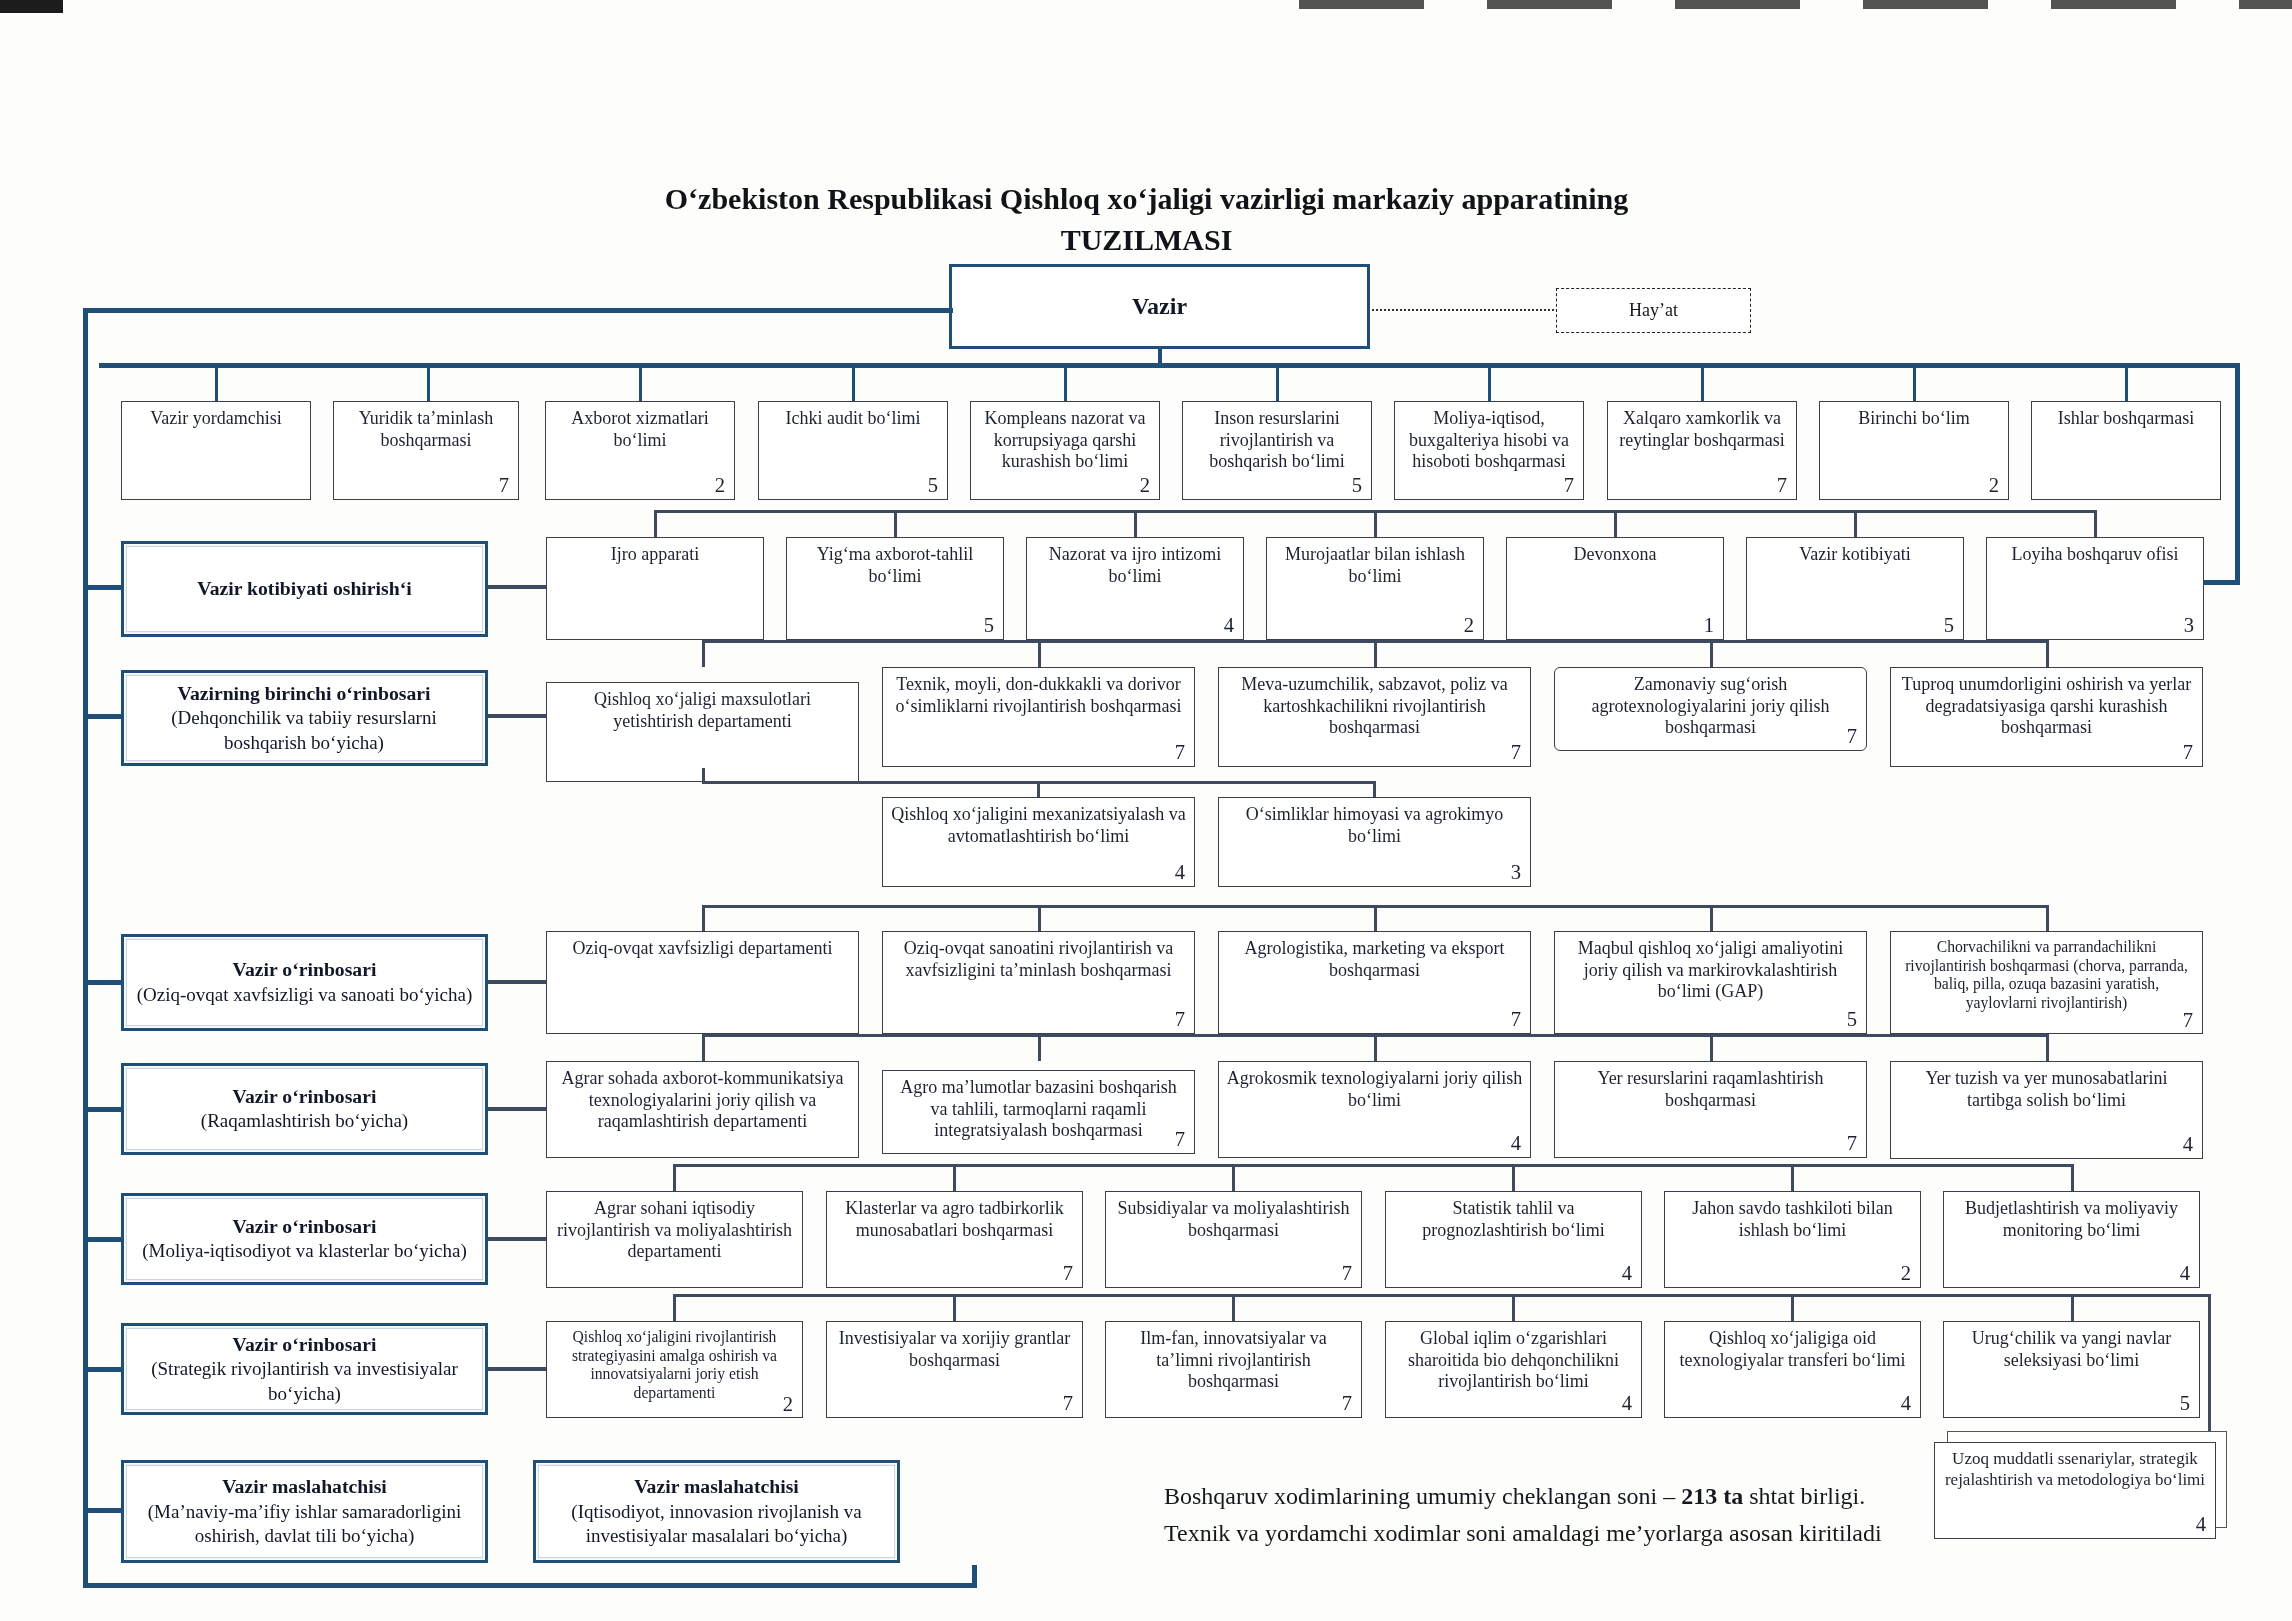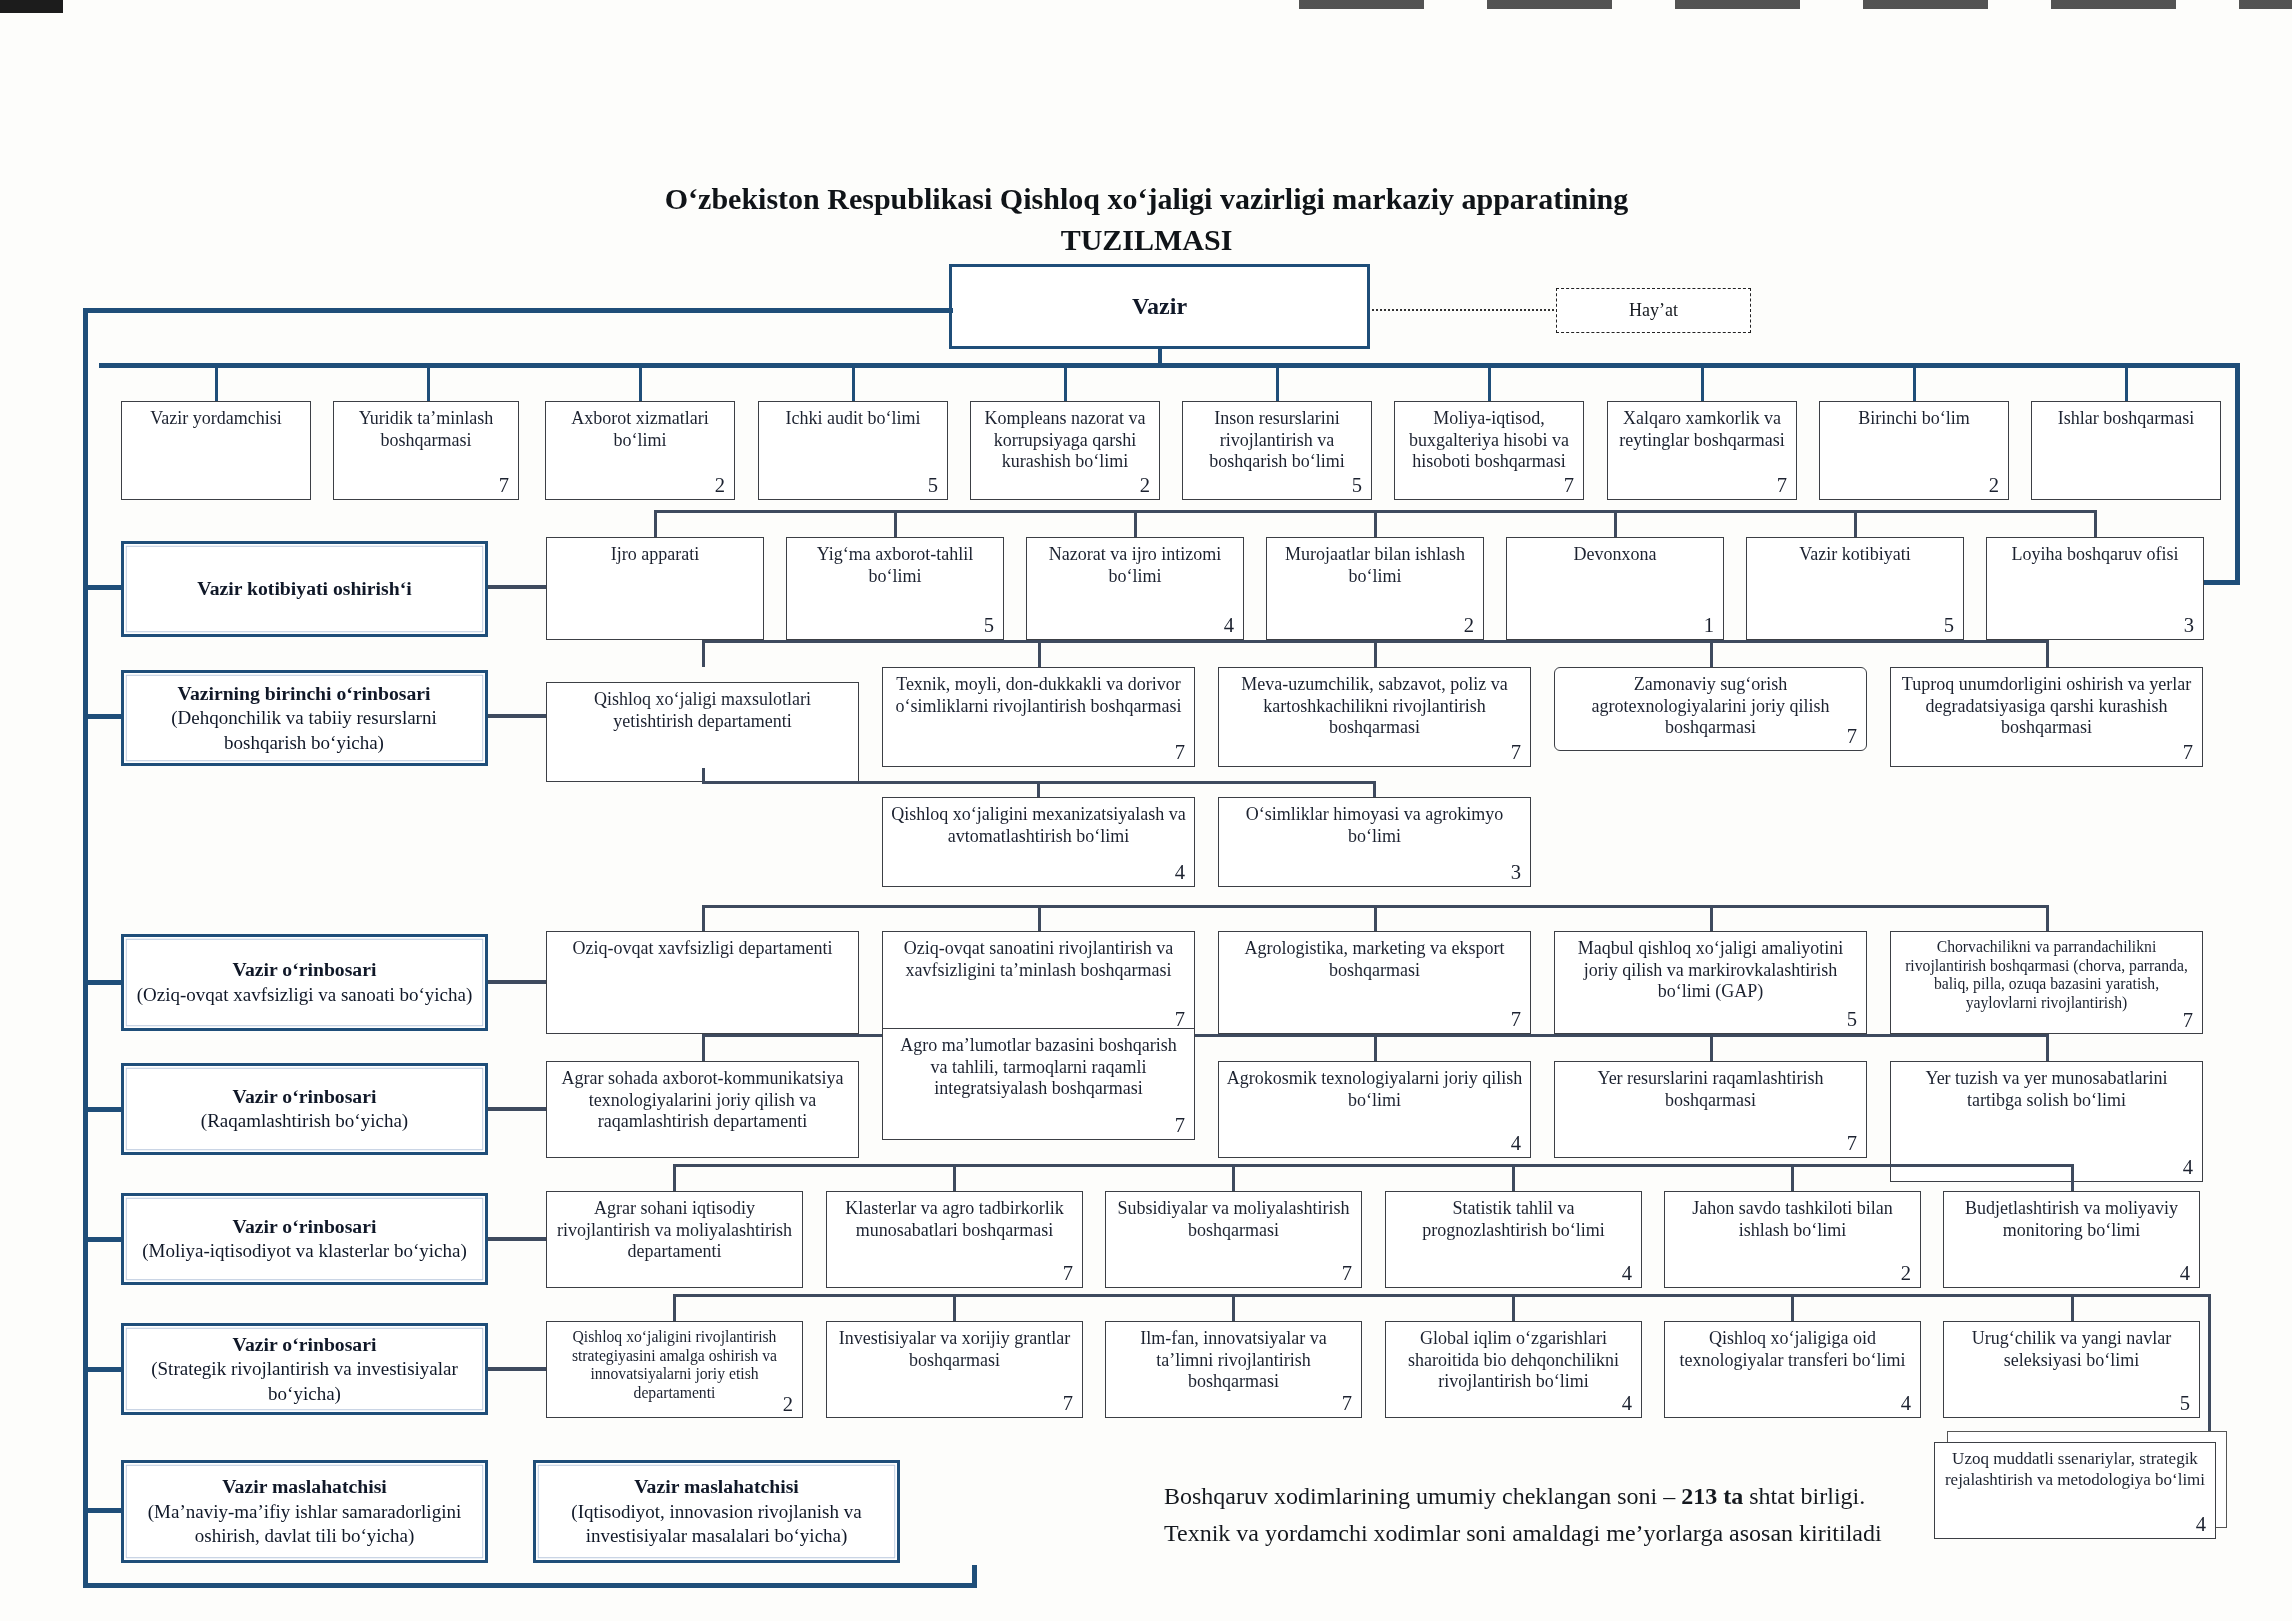--- a/index.html
+++ b/index.html
@@ -155,24 +155,24 @@
   <div class="ln-d" style="left:1038px;top:1034px;width:2.7px;height:27px;"></div>
   <div class="ln-d" style="left:1374px;top:1034px;width:2.7px;height:27px;"></div>
   <div class="ln-d" style="left:1710px;top:1034px;width:2.7px;height:27px;"></div>
   <div class="ln-d" style="left:2046px;top:1034px;width:2.7px;height:27px;"></div>
 
   <div class="head" style="left:121px;top:1063px;width:367px;height:92px;">
       <div class="h-title">Vazir o‘rinbosari</div>
       <div>(Raqamlashtirish bo‘yicha)</div>
     </div>
   <div class="box" style="left:546px;top:1061px;width:313px;height:97px;"><span>Agrar sohada axborot-kommunikatsiya texnologiyalarini joriy qilish va raqamlashtirish departamenti</span><span class="num"></span></div>
-  <div class="box" style="left:882px;top:1028px;width:313px;height:112px;"><span>Agro ma’lumotlar bazasini boshqarish va tahlili, tarmoqlarni raqamli integratsiyalash boshqarmasi</span><span class="num">7</span></div>
+  <div class="box" style="left:882px;top:1070px;width:313px;height:84px;"><span>Agro ma’lumotlar bazasini boshqarish va tahlili, tarmoqlarni raqamli integratsiyalash boshqarmasi</span><span class="num">7</span></div>
   <div class="box" style="left:1218px;top:1061px;width:313px;height:97px;"><span>Agrokosmik texnologiyalarni joriy qilish bo‘limi</span><span class="num">4</span></div>
   <div class="box" style="left:1554px;top:1061px;width:313px;height:97px;"><span>Yer resurslarini raqamlashtirish boshqarmasi</span><span class="num">7</span></div>
-  <div class="box" style="left:1890px;top:1061px;width:313px;height:121px;"><span>Yer tuzish va yer munosabatlarini tartibga solish bo‘limi</span><span class="num">4</span></div>
+  <div class="box" style="left:1890px;top:1061px;width:313px;height:98px;"><span>Yer tuzish va yer munosabatlarini tartibga solish bo‘limi</span><span class="num">4</span></div>
 
   <div class="ln-n" style="left:85px;top:1237px;width:36px;height:4.5px;"></div>
   <div class="ln-d" style="left:488px;top:1237px;width:58px;height:3.6px;"></div>
   <div class="ln-d" style="left:673px;top:1164px;width:1400px;height:2.7px;"></div>
   <div class="ln-d" style="left:673px;top:1164px;width:2.7px;height:27px;"></div>
   <div class="ln-d" style="left:953px;top:1164px;width:2.7px;height:27px;"></div>
   <div class="ln-d" style="left:1232px;top:1164px;width:2.7px;height:27px;"></div>
   <div class="ln-d" style="left:1512px;top:1164px;width:2.7px;height:27px;"></div>
   <div class="ln-d" style="left:1791px;top:1164px;width:2.7px;height:27px;"></div>
   <div class="ln-d" style="left:2071px;top:1164px;width:2.7px;height:27px;"></div>

